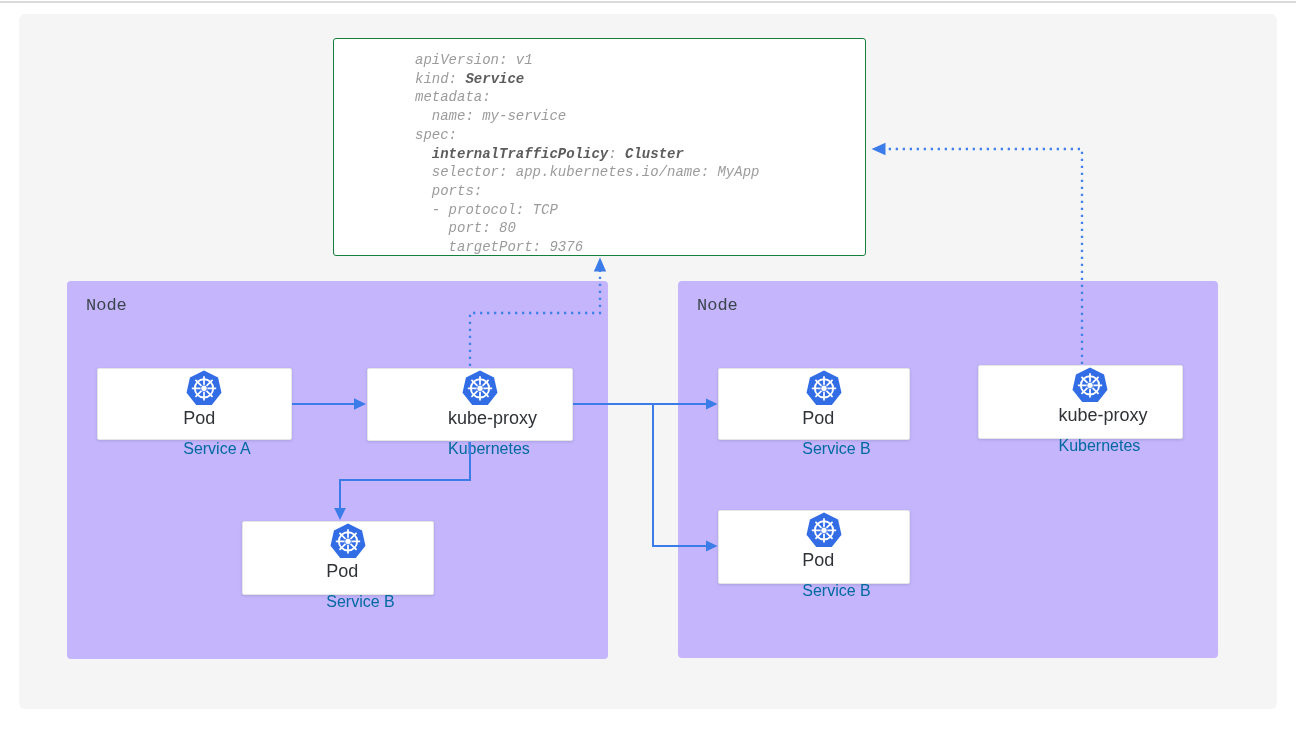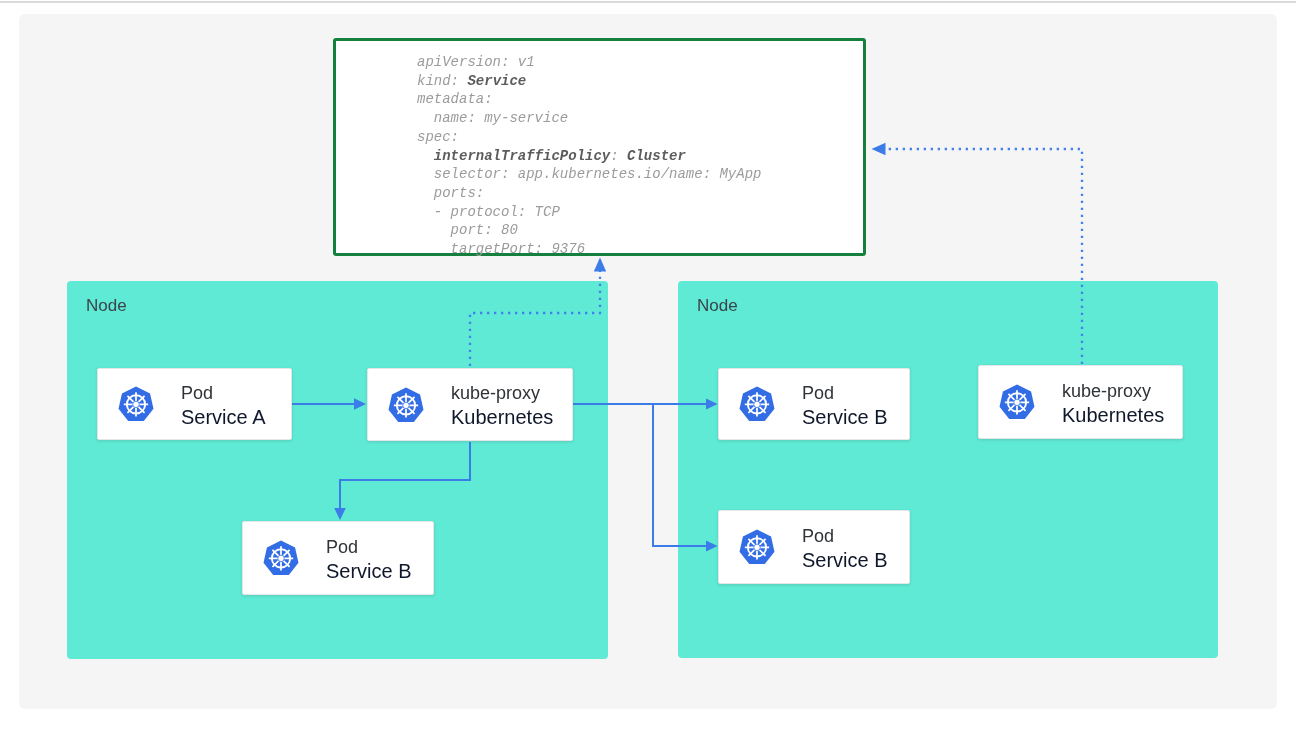--- a/index.html
+++ b/index.html
@@ -14,55 +14,56 @@
     position: absolute; left: 0; top: 1px; width: 1296px; height: 2px;
     background: #d9dadc;
   }
   .canvas {
     position: absolute; left: 19px; top: 14px; width: 1258px; height: 695px;
     background: #f5f5f6; border-radius: 6px;
   }
   
   .yaml-card {
     position: absolute; left: 333px; top: 38px; width: 533px; height: 218px;
-    background: #ffffff; border: 3px solid #15803d; border-radius: 3px;
+    background: #ffffff; border: 1px solid #15803d; border-radius: 3px;
   }
   .yaml-code {
     padding: 12px 0 0 81px;
     font-family: "Liberation Mono", monospace;
     font-style: italic;
     font-size: 14px; line-height: 18.7px;
     color: #9b9b9b;
     white-space: pre;
   }
   .yaml-code .bold { font-weight: 700; color: #5c5c5c; margin-top: 14px; }
   
   .node-box {
-    position: absolute; background: #5eead4; border-radius: 4px;
+    position: absolute; background: #c4b5fd; border-radius: 4px; font-family: Liberation Mono, monospace;
   }
   .node-box.left  { left: 67px;  top: 281px; width: 541px; height: 378px; }
   .node-box.right { left: 678px; top: 281px; width: 540px; height: 377px; }
   .node-label {
     position: absolute; left: 19px; top: 15px;
     font-size: 17px; color: #3b444b;
   }
   
   .comp-card {
     position: absolute;
     background: #ffffff;
     border: 1px solid #e4e6e8;
     border-radius: 2px;
     box-shadow: 0 1px 3px rgba(60,64,67,.18);
     display: flex; align-items: center;
     padding-left: 19px;
+    flex-direction: column;
   }
   .comp-card .k8s-icon { width: 38px; height: 38px; flex: 0 0 38px; }
   .comp-card .txt { margin-left: 26px; }
   .comp-card .title { font-size: 18px; color: #2f3337; line-height: 22px; }
-  .comp-card .subtitle { font-size: 20px; color: #0f172a; line-height: 20px; margin-top: 3px; }
+  .comp-card .subtitle { font-size: 16px; color: #0369a1; line-height: 20px; margin-top: 10px; }
   .card-pod-a      { left: 97px;  top: 368px; width: 195px; height: 72px; }
   .card-kp-left    { left: 367px; top: 368px; width: 206px; height: 73px; }
   .card-pod-b1     { left: 242px; top: 521px; width: 192px; height: 74px; }
   .card-pod-b2     { left: 718px; top: 368px; width: 192px; height: 72px; }
   .card-pod-b3     { left: 718px; top: 510px; width: 192px; height: 74px; }
   .card-kp-right   { left: 978px; top: 365px; width: 205px; height: 74px; }
   
   .arrow-layer {
     position: absolute; left: 0; top: 0; width: 1296px; height: 729px;
     pointer-events: none;

